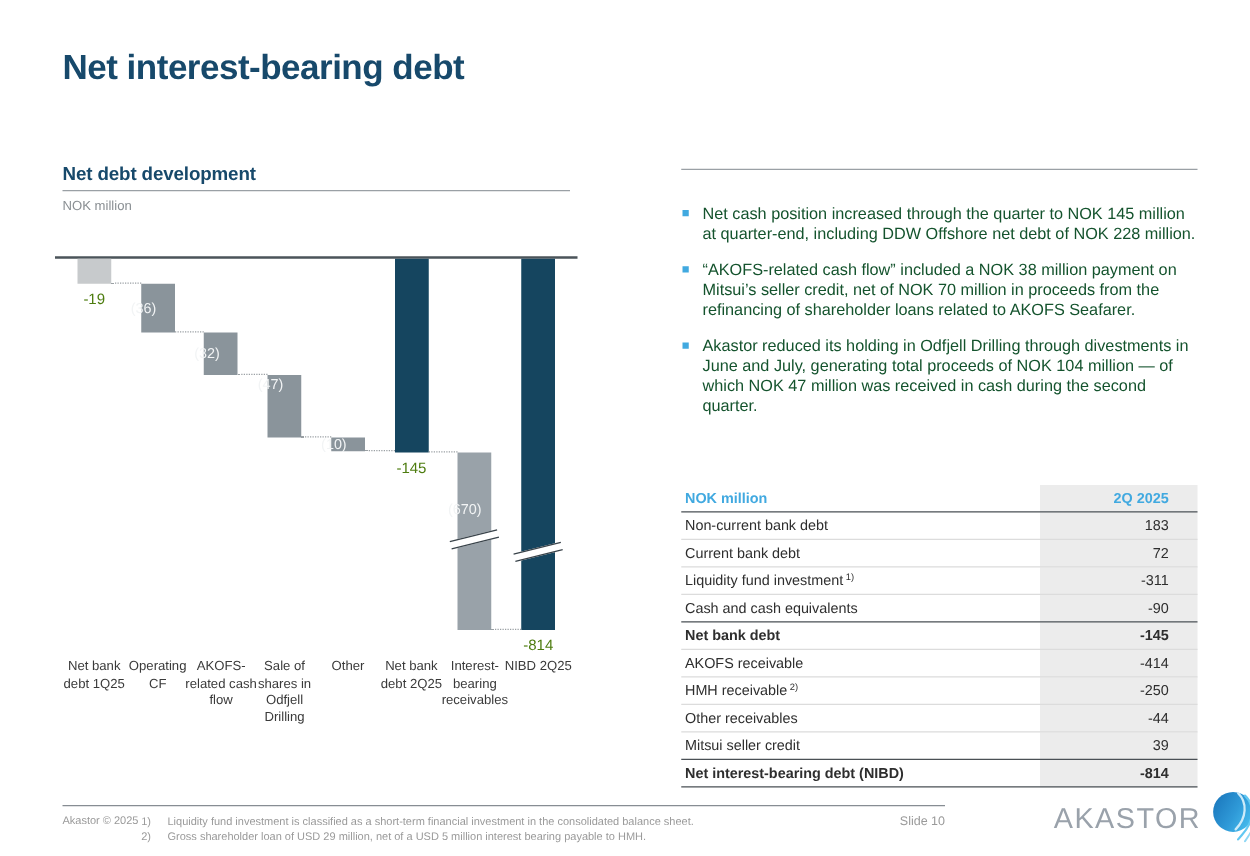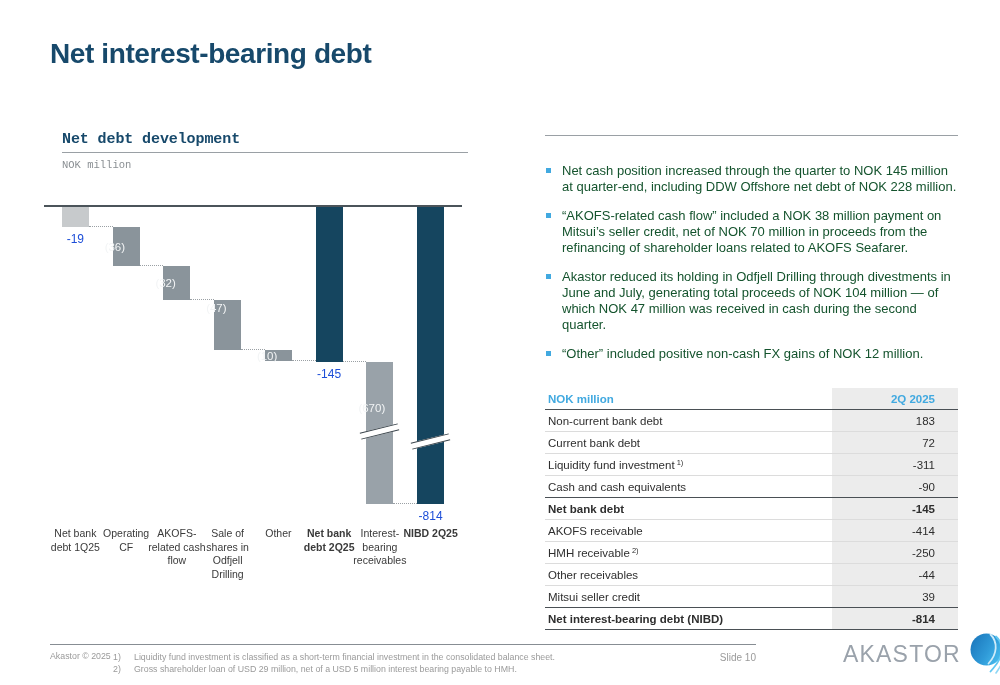--- a/index.html
+++ b/index.html
@@ -12,27 +12,27 @@
   .section{position:absolute;}
   .section h2{margin:0;font-size:15px;font-weight:700;color:#17496b;letter-spacing:-0.1px;}
   .rule{border-bottom:1px solid #9aa0a5;margin-top:4px;}
   .unit-label{font-size:10.5px;color:#8a8f93;margin-top:6px;}
 
   
   #chart{position:absolute;left:50px;top:207px;width:406px;height:400px;}
   .zero-line{position:absolute;left:-6px;top:-2px;width:418px;height:0;border-top:2px solid #4b545a;}
   .bar{position:absolute;}
   .connector{position:absolute;height:0;border-top:1px dotted #9aa0a4;}
-  .vlabel{position:absolute;font-size:12px;color:#1d4ed8;text-align:center;width:60px;}
+  .vlabel{position:absolute;font-size:12px;color:#4d7c0f;text-align:center;width:60px;}
   .ilabel{position:absolute;font-size:11.5px;color:#f2f4f5;text-align:left;line-height:12px;}
   .brk{position:absolute;height:5px;background:#ffffff;border-top:1.6px solid #39434a;
        border-bottom:1.6px solid #39434a;transform:rotate(-14deg);}
   .cat{position:absolute;top:320px;font-size:10.5px;line-height:1.3;color:#3a3a3a;
        text-align:center;width:62px;}
-  .cat.bold{font-weight:700;}
+  .cat.bold{font-weight:400;}
 
   
   #bullets{position:absolute;left:545px;top:163px;width:415px;margin:0;padding:0;list-style:none;}
   #bullets li{position:relative;padding-left:17px;margin:0 0 13px 0;font-size:13px;
               line-height:16px;color:#14532d;}
   #bullets .sq{position:absolute;left:1px;top:5px;width:5px;height:5px;background:#41a9e0;}
 
   
   #tablewrap{position:absolute;left:545px;top:388px;width:413px;}
   table{width:100%;border-collapse:collapse;font-size:11.5px;color:#2e2e2e;table-layout:fixed;}
@@ -58,21 +58,21 @@
   .logo{position:absolute;left:843px;top:633px;display:flex;align-items:center;gap:9px;}
   .logo-text{font-size:23px;color:#9aa2ab;letter-spacing:1.2px;}
 </style>
 </head>
 <body>
 
 <div class="slide">
 
   <div class="page-title">Net interest-bearing debt</div>
 
-  <div class="section" style="left:62px;top:131px;width:406px;font-family:Liberation Mono, monospace;">
+  <div class="section" style="left:50px;top:131px;width:406px;">
     <h2>Net debt development</h2>
     <div class="rule"></div>
     <div class="unit-label">NOK million</div>
   </div>
 
   <div id="chart">
     <div class="zero-line"></div>
   <div class="bar" style="left: 11.875px; top: 0px; width: 27px; height: 20.3103px; background: rgb(199, 202, 204);"></div>
       <div class="vlabel" style="left: -4.625px; top: 25.3103px;">-19</div>
       <div class="cat" style="left: -5.625px;">Net bank debt 1Q25</div>
@@ -108,21 +108,20 @@
       <div class="connector" style="left: 343.375px; top: 296px; width: 23.75px;"></div>
     </div>
 
   <div class="section" style="left:545px;top:131px;width:413px;">
     <div class="rule"></div>
   </div>
   <ul id="bullets">
       <li><span class="sq"></span><span>Net cash position increased through the quarter to NOK 145 million at quarter-end, including DDW Offshore net debt of NOK 228 million.</span></li>
       <li><span class="sq"></span><span>“AKOFS-related cash flow” included a NOK 38 million payment on Mitsui’s seller credit, net of NOK 70 million in proceeds from the refinancing of shareholder loans related to AKOFS Seafarer.</span></li>
       <li><span class="sq"></span><span>Akastor reduced its holding in Odfjell Drilling through divestments in June and July, generating total proceeds of NOK 104 million — of which NOK 47 million was received in cash during the second quarter.</span></li>
-      <li><span class="sq"></span><span>“Other” included positive non-cash FX gains of NOK 12 million.</span></li>
     </ul>
 
   <div id="tablewrap">
     <table id="nibd-table">
       <thead>
         <tr>
           <th class="l">NOK million</th>
           <th class="v">2Q 2025</th>
         </tr>
       </thead>

